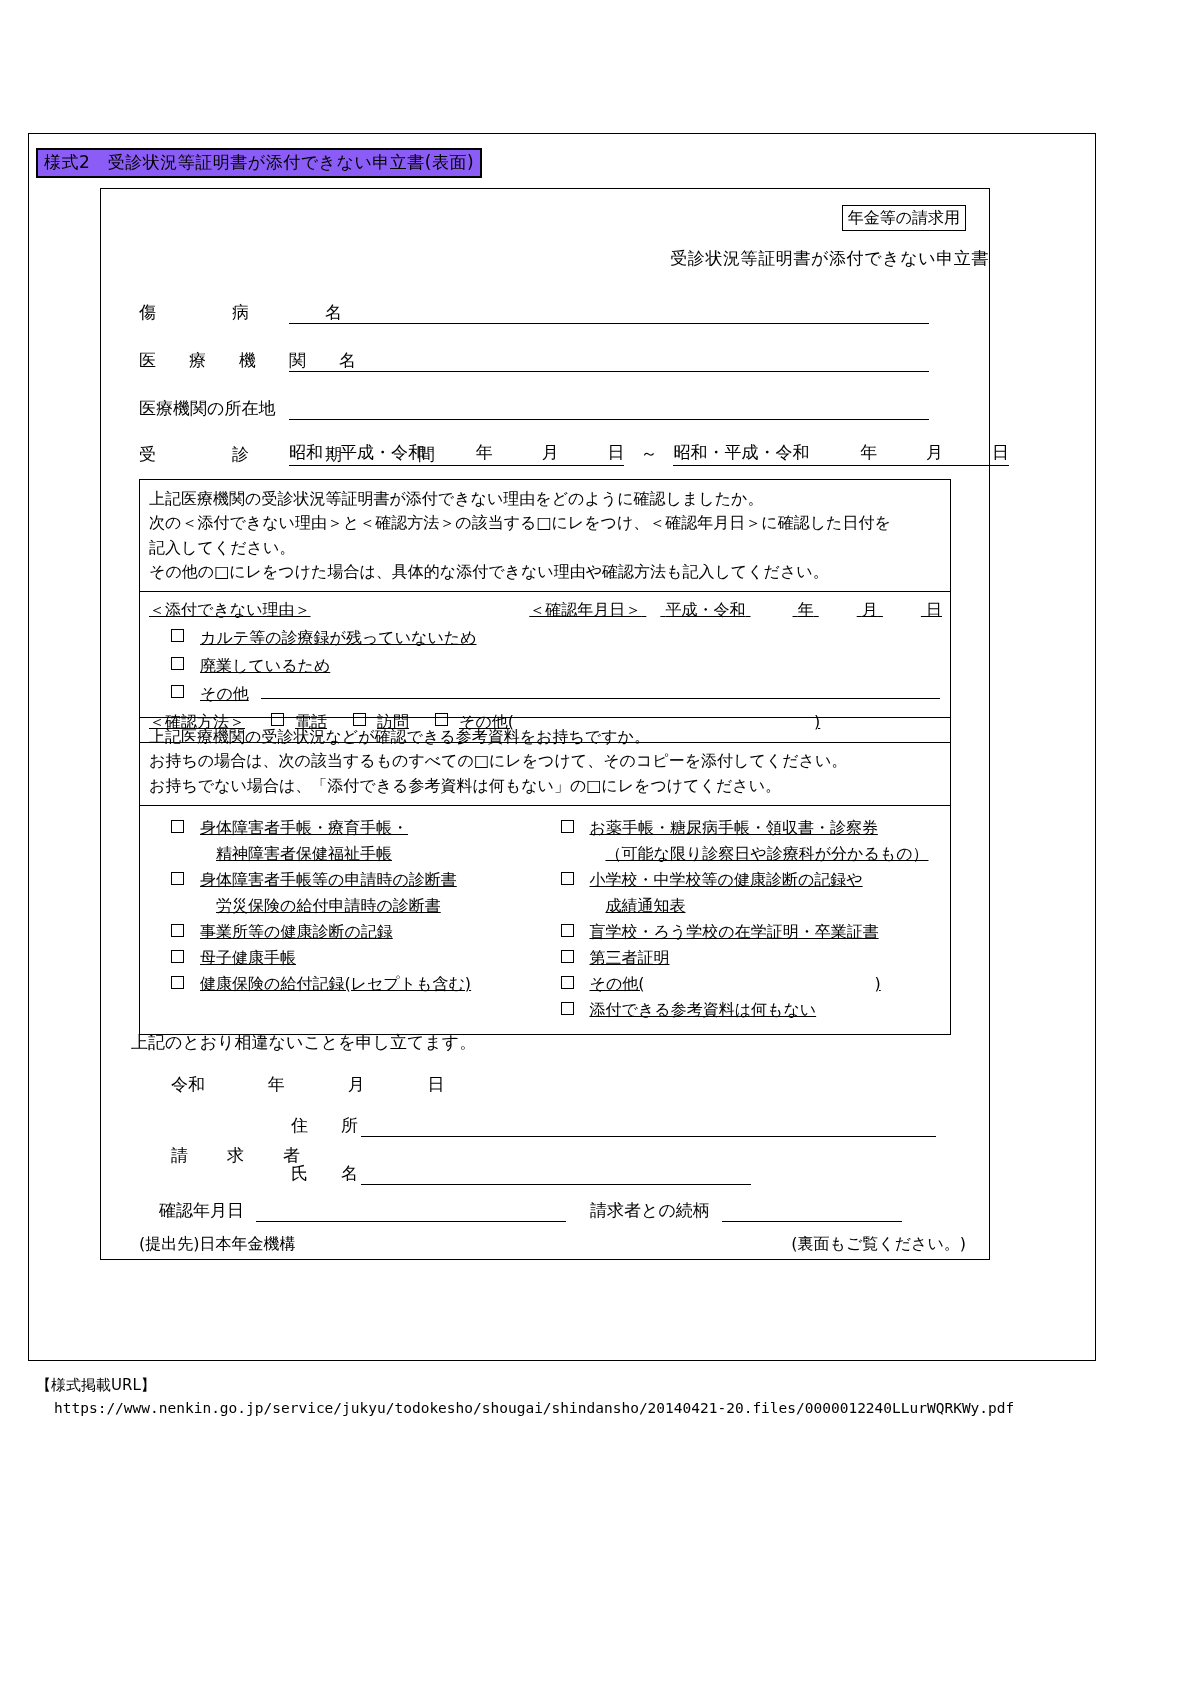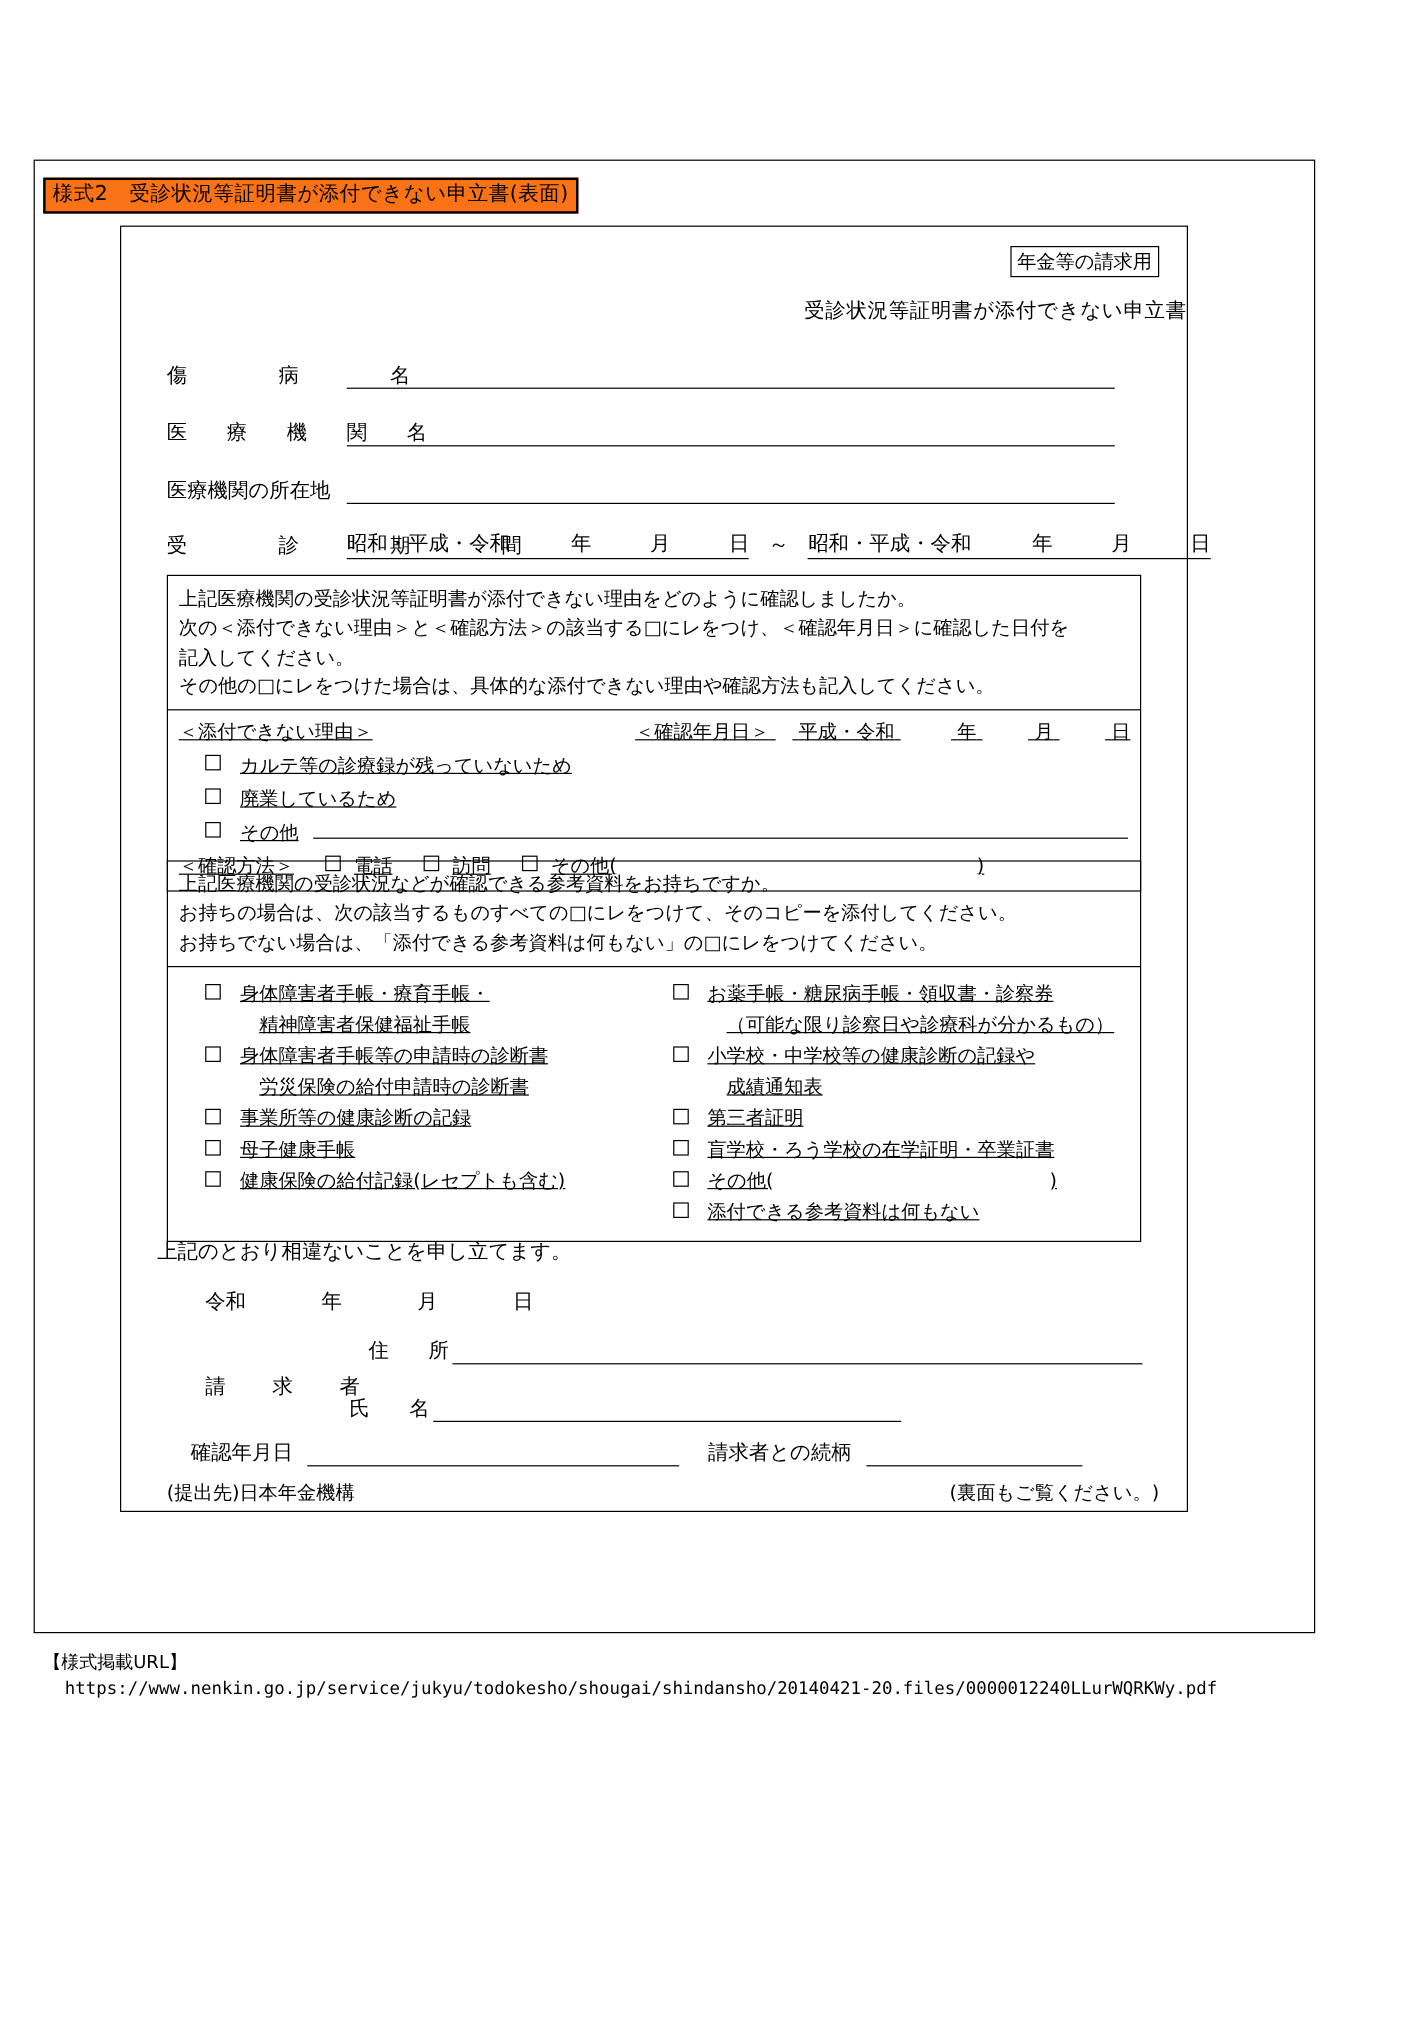--- a/index.html
+++ b/index.html
@@ -31,21 +31,21 @@
   .form-banner {
     position: absolute;
     left: 36px;
     top: 148px;
     border: 2px solid #000;
     padding: 2px 6px 3px 6px;
     font-size: 17px;
     line-height: 1.25;
     letter-spacing: 0.5px;
     white-space: nowrap;
-    background: #f97316;
+    background: #8b5cf6;
   }
 
   
   .sheet {
     position: absolute;
     left: 100px;
     top: 188px;
     width: 890px;
     height: 1072px;
     border: 1px solid #000;
@@ -462,26 +462,26 @@
             <div class="ref-sub">（可能な限り診察日や診療科が分かるもの）</div>
 
             <div class="ref-item">
               <span class="cb"></span>
               <span>小学校・中学校等の健康診断の記録や</span>
             </div>
             <div class="ref-sub">成績通知表</div>
 
             <div class="ref-item">
               <span class="cb"></span>
+              <span>盲学校・ろう学校の在学証明・卒業証書</span>
+            </div>
+
+            <div class="ref-item">
+              <span class="cb"></span>
               <span>第三者証明</span>
-            </div>
-
-            <div class="ref-item">
-              <span class="cb"></span>
-              <span>盲学校・ろう学校の在学証明・卒業証書</span>
             </div>
 
             <div class="ref-item">
               <span class="cb"></span>
               <span>その他(</span>
               <span class="paren-gap"></span>
               <span>)</span>
             </div>
 
             <div class="ref-item">
@@ -505,21 +505,21 @@
       <span class="g2"></span>
       <span>月</span>
       <span class="g3"></span>
       <span>日</span>
     </div>
 
     <div class="claimant-label" style="top:955px;">
       <span>請　求　者</span>
     </div>
 
-    <div class="sig-row" style="left:190px; top:925px;margin-left:16px;">
+    <div class="sig-row" style="left:190px; top:925px;">
       <span class="lbl">住　所</span>
       <span class="rule" style="width:575px; margin-left:8px;"></span>
     </div>
 
     <div class="sig-row" style="left:190px; top:973px;">
       <span class="lbl">氏　名</span>
       <span class="rule" style="width:390px; margin-left:8px;"></span>
     </div>
 
     <div class="agent-row" style="top:1010px;">

